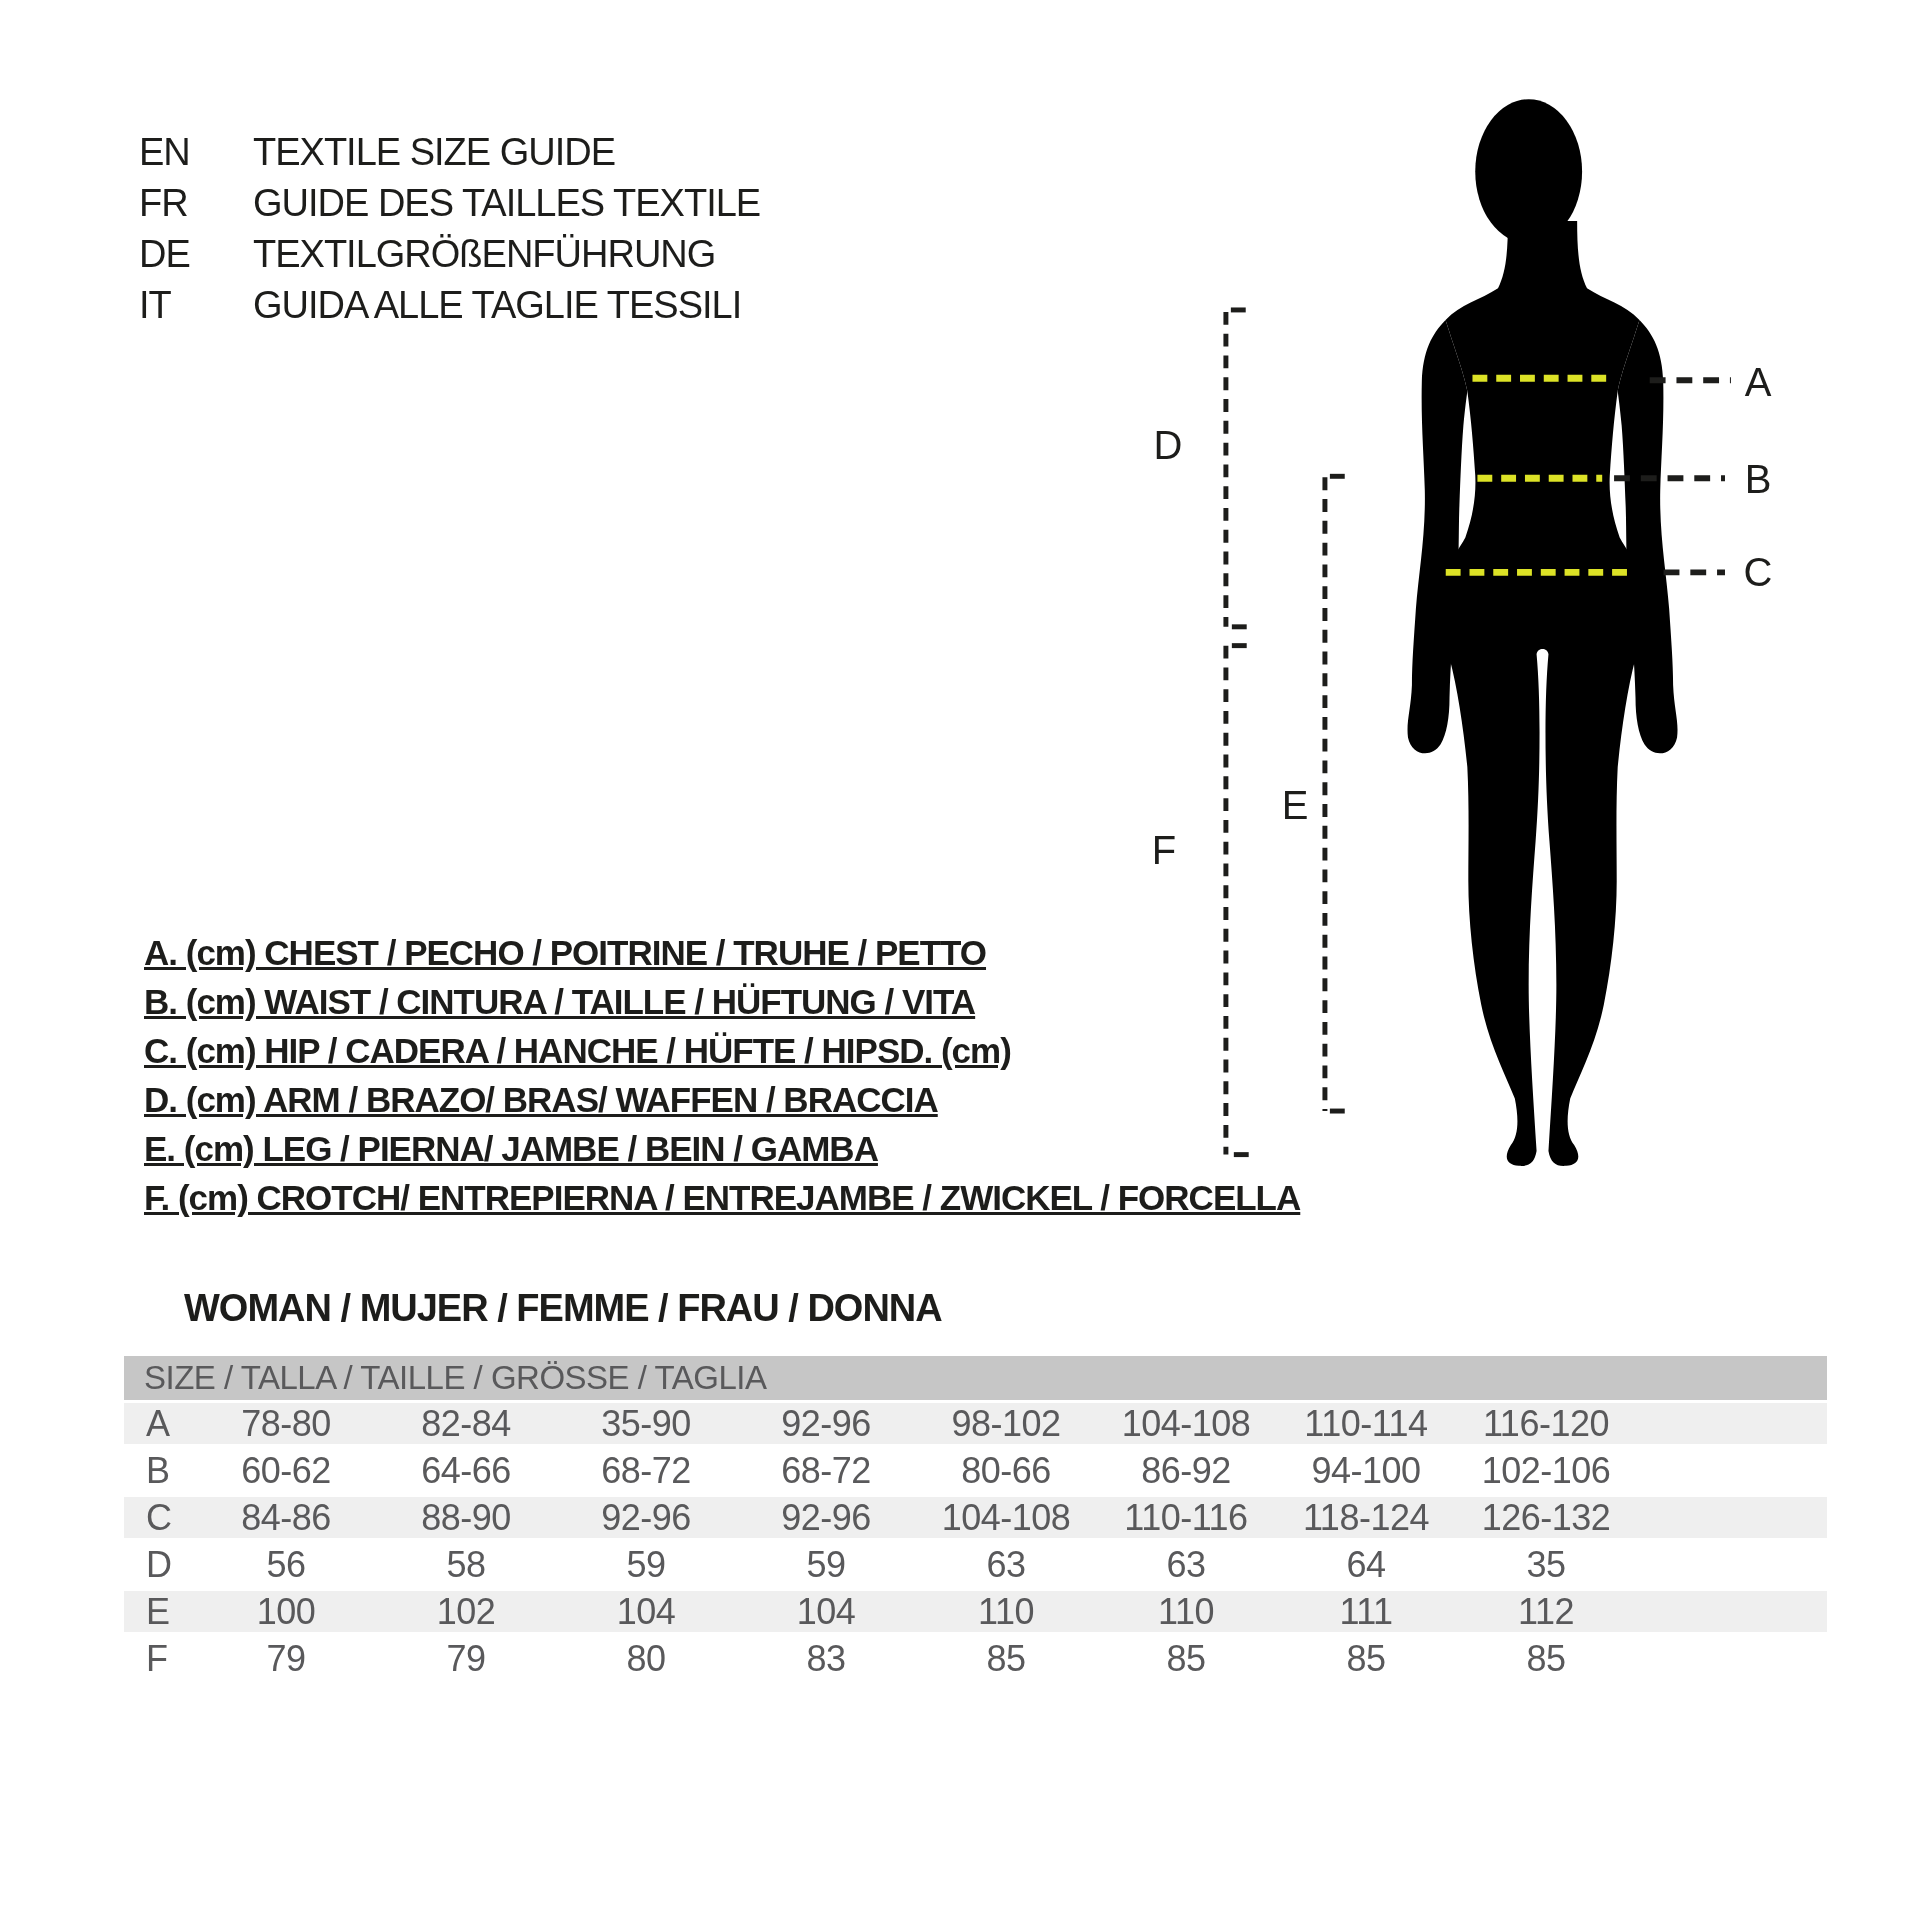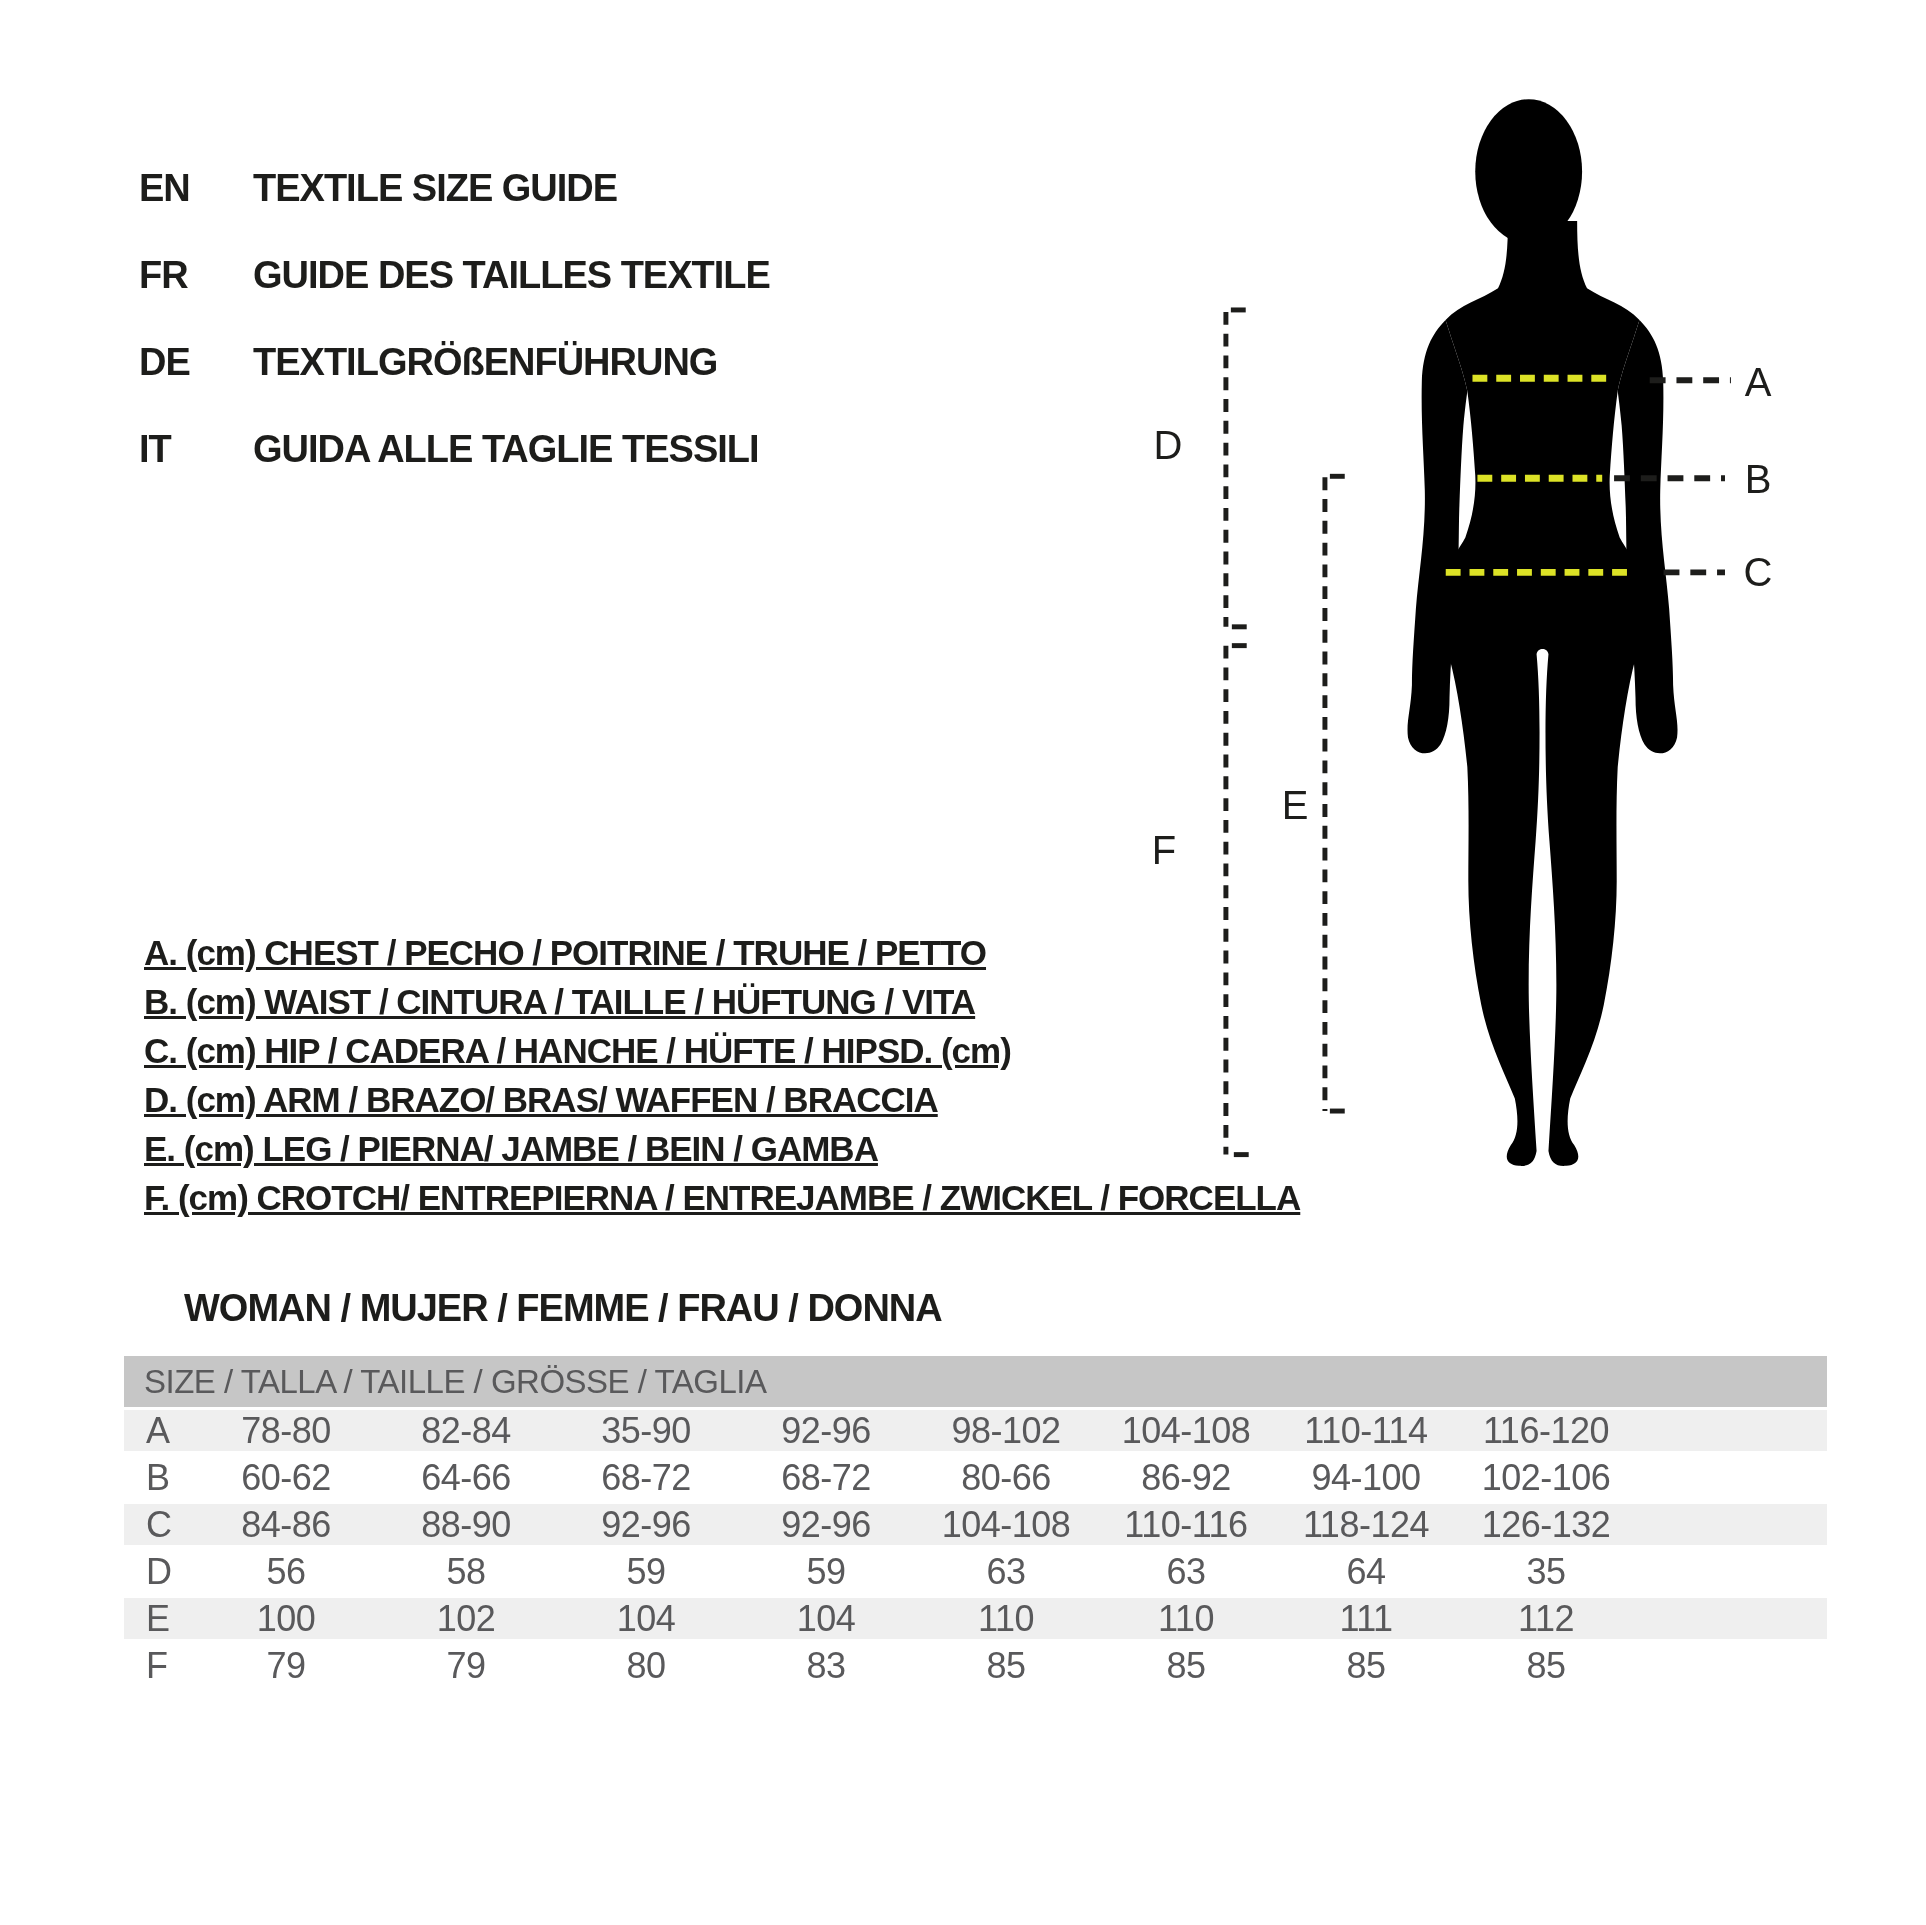--- a/index.html
+++ b/index.html
@@ -2,36 +2,36 @@
 <html><head>
 <meta charset="utf-8">
 <style>
   html,body{margin:0;padding:0;background:#fff;}
   .canvas{
     position:relative;width:1927px;height:1926px;background:#ffffff;overflow:hidden;
     font-family:"Liberation Sans","DejaVu Sans",sans-serif;color:#1d1d1b;
   }
   
   .lang-block{position:absolute;left:139px;top:127px;}
-  .lang-row{display:flex;line-height:51px;font-size:38px;font-weight:700;letter-spacing:-1px;margin-top:36px;}
+  .lang-row{display:flex;line-height:51px;font-size:38px;font-weight:400;letter-spacing:-1px;}
   .lang-code{width:114px;flex:0 0 114px;}
   .lang-title{white-space:nowrap;}
   
   .legend-block{position:absolute;left:144px;top:928px;text-decoration:underline;}
   .legend-line{line-height:49px;font-size:35px;font-weight:700;letter-spacing:-1px;white-space:nowrap;}
   
   .gender-heading{position:absolute;left:144px;top:1287px;font-size:38px;font-weight:700;letter-spacing:-1px;margin-left:40px;}
   
   .measure-label{position:absolute;transform:translate(-50%,-50%);font-size:40px;font-weight:400;color:#1d1d1b;}
   
   .lines-overlay{position:absolute;left:0;top:0;width:1927px;height:1926px;}
   .silhouette{position:absolute;left:1406px;top:94px;width:277px;height:1079px;}
   
   .size-table{position:absolute;left:124px;top:1356px;width:1703px;color:#59595b;}
-  .size-bar{height:51px;background:#c6c6c6;display:flex;align-items:center;padding-left:20px;
+  .size-bar{height:44px;background:#c6c6c6;display:flex;align-items:center;padding-left:20px;
             font-size:33px;letter-spacing:-0.5px;box-sizing:border-box;}
   .trow{display:grid;grid-template-columns:72px repeat(8,180px) 1fr;height:47px;align-items:center;
         font-size:36px;letter-spacing:-0.5px;}
   .trow.thead{height:51px;}
   .trow.stripe{background:#efefef;box-shadow:inset 0 3px 0 #ffffff, inset 0 -3px 0 #ffffff;}
   .tcell{text-align:center;white-space:nowrap;}
   .tcell.lab{text-align:left;padding-left:22px;}
 </style>
 </head>
 <body>

